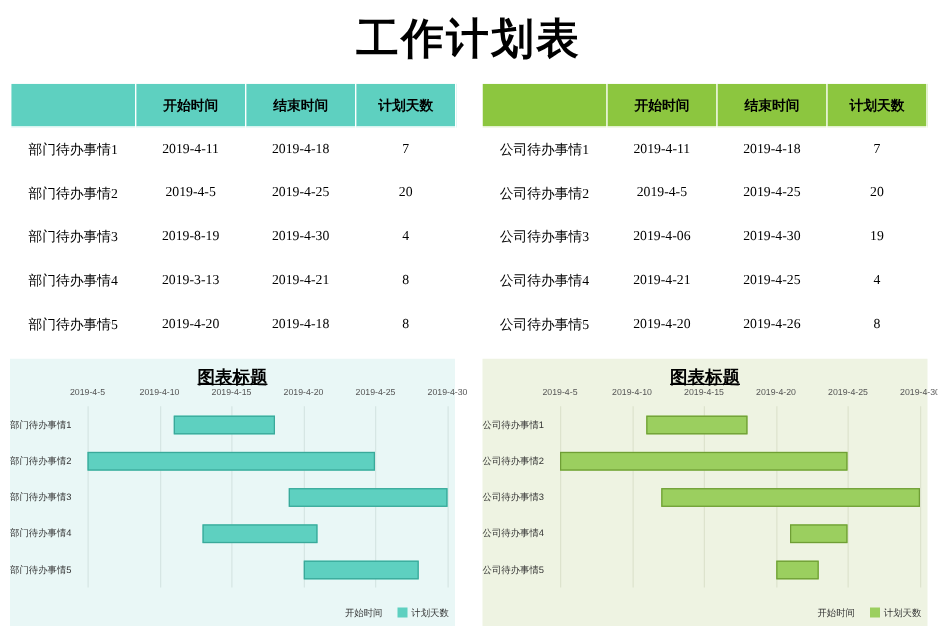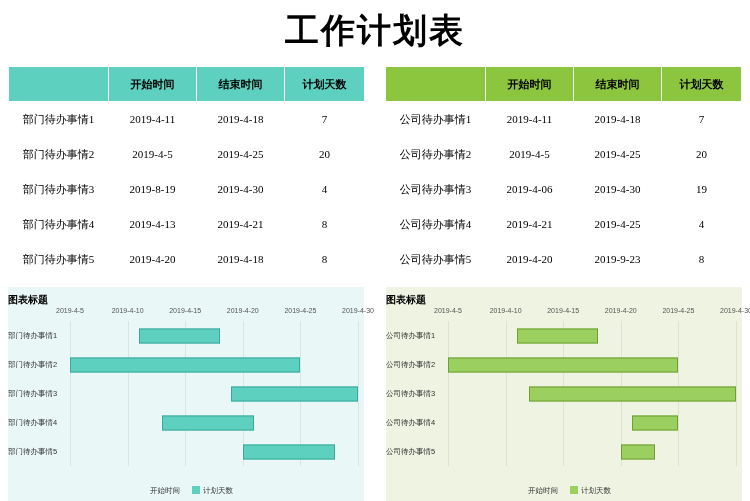--- a/index.html
+++ b/index.html
@@ -69,26 +69,27 @@
   }
   .chart-box {
     width: 356px;
     height: 215px;
     position: relative;
     box-sizing: border-box;
   }
   .chart-left { background: #e9f7f6; }
   .chart-right { background: #eef3e2; }
   .chart-title {
-    text-align: left;
-    font-size: 10px;
+    text-align: center;
+    font-size: 14px;
     font-weight: bold;
     font-family: "Liberation Serif", serif;
     padding-top: 6px;
     color: #000;
+    text-decoration: underline;
   }
   .axis-labels {
     position: relative;
     height: 14px;
     margin-left: 62px;
     margin-right: 6px;
   }
   .axis-labels span {
     position: absolute;
     font-size: 7px;
@@ -126,21 +127,21 @@
     transform: translateY(-50%);
     box-sizing: border-box;
   }
   .bar-teal { background: #5ed0c0; border: 1px solid #3aa99a; }
   .bar-green { background: #9bcf5f; border: 1px solid #6f9e35; }
   .legend {
     position: absolute;
     bottom: 6px;
     left: 0;
     right: 0;
-    text-align: center;
+    text-align: right;
     font-size: 7.5px;
     color: #333;
   }
   .legend .sw {
     display: inline-block;
     width: 8px;
     height: 8px;
     vertical-align: -1px;
     margin-right: 3px;
   }
@@ -179,21 +180,21 @@
         <td>20</td>
       </tr>
       <tr>
         <td class="namecell">部门待办事情3</td>
         <td>2019-8-19</td>
         <td>2019-4-30</td>
         <td>4</td>
       </tr>
       <tr>
         <td class="namecell">部门待办事情4</td>
-        <td>2019-4-13</td>
+        <td>2019-3-13</td>
         <td>2019-4-21</td>
         <td>8</td>
       </tr>
       <tr>
         <td class="namecell">部门待办事情5</td>
         <td>2019-4-20</td>
         <td>2019-4-18</td>
         <td>8</td>
       </tr>
     </tbody>
@@ -229,21 +230,21 @@
       </tr>
       <tr>
         <td class="namecell">公司待办事情4</td>
         <td>2019-4-21</td>
         <td>2019-4-25</td>
         <td>4</td>
       </tr>
       <tr>
         <td class="namecell">公司待办事情5</td>
         <td>2019-4-20</td>
-        <td>2019-9-23</td>
+        <td>2019-4-26</td>
         <td>8</td>
       </tr>
     </tbody>
   </table>
 
 </div>
 
 <div class="charts-row">
 
   <div class="chart-box chart-left">

